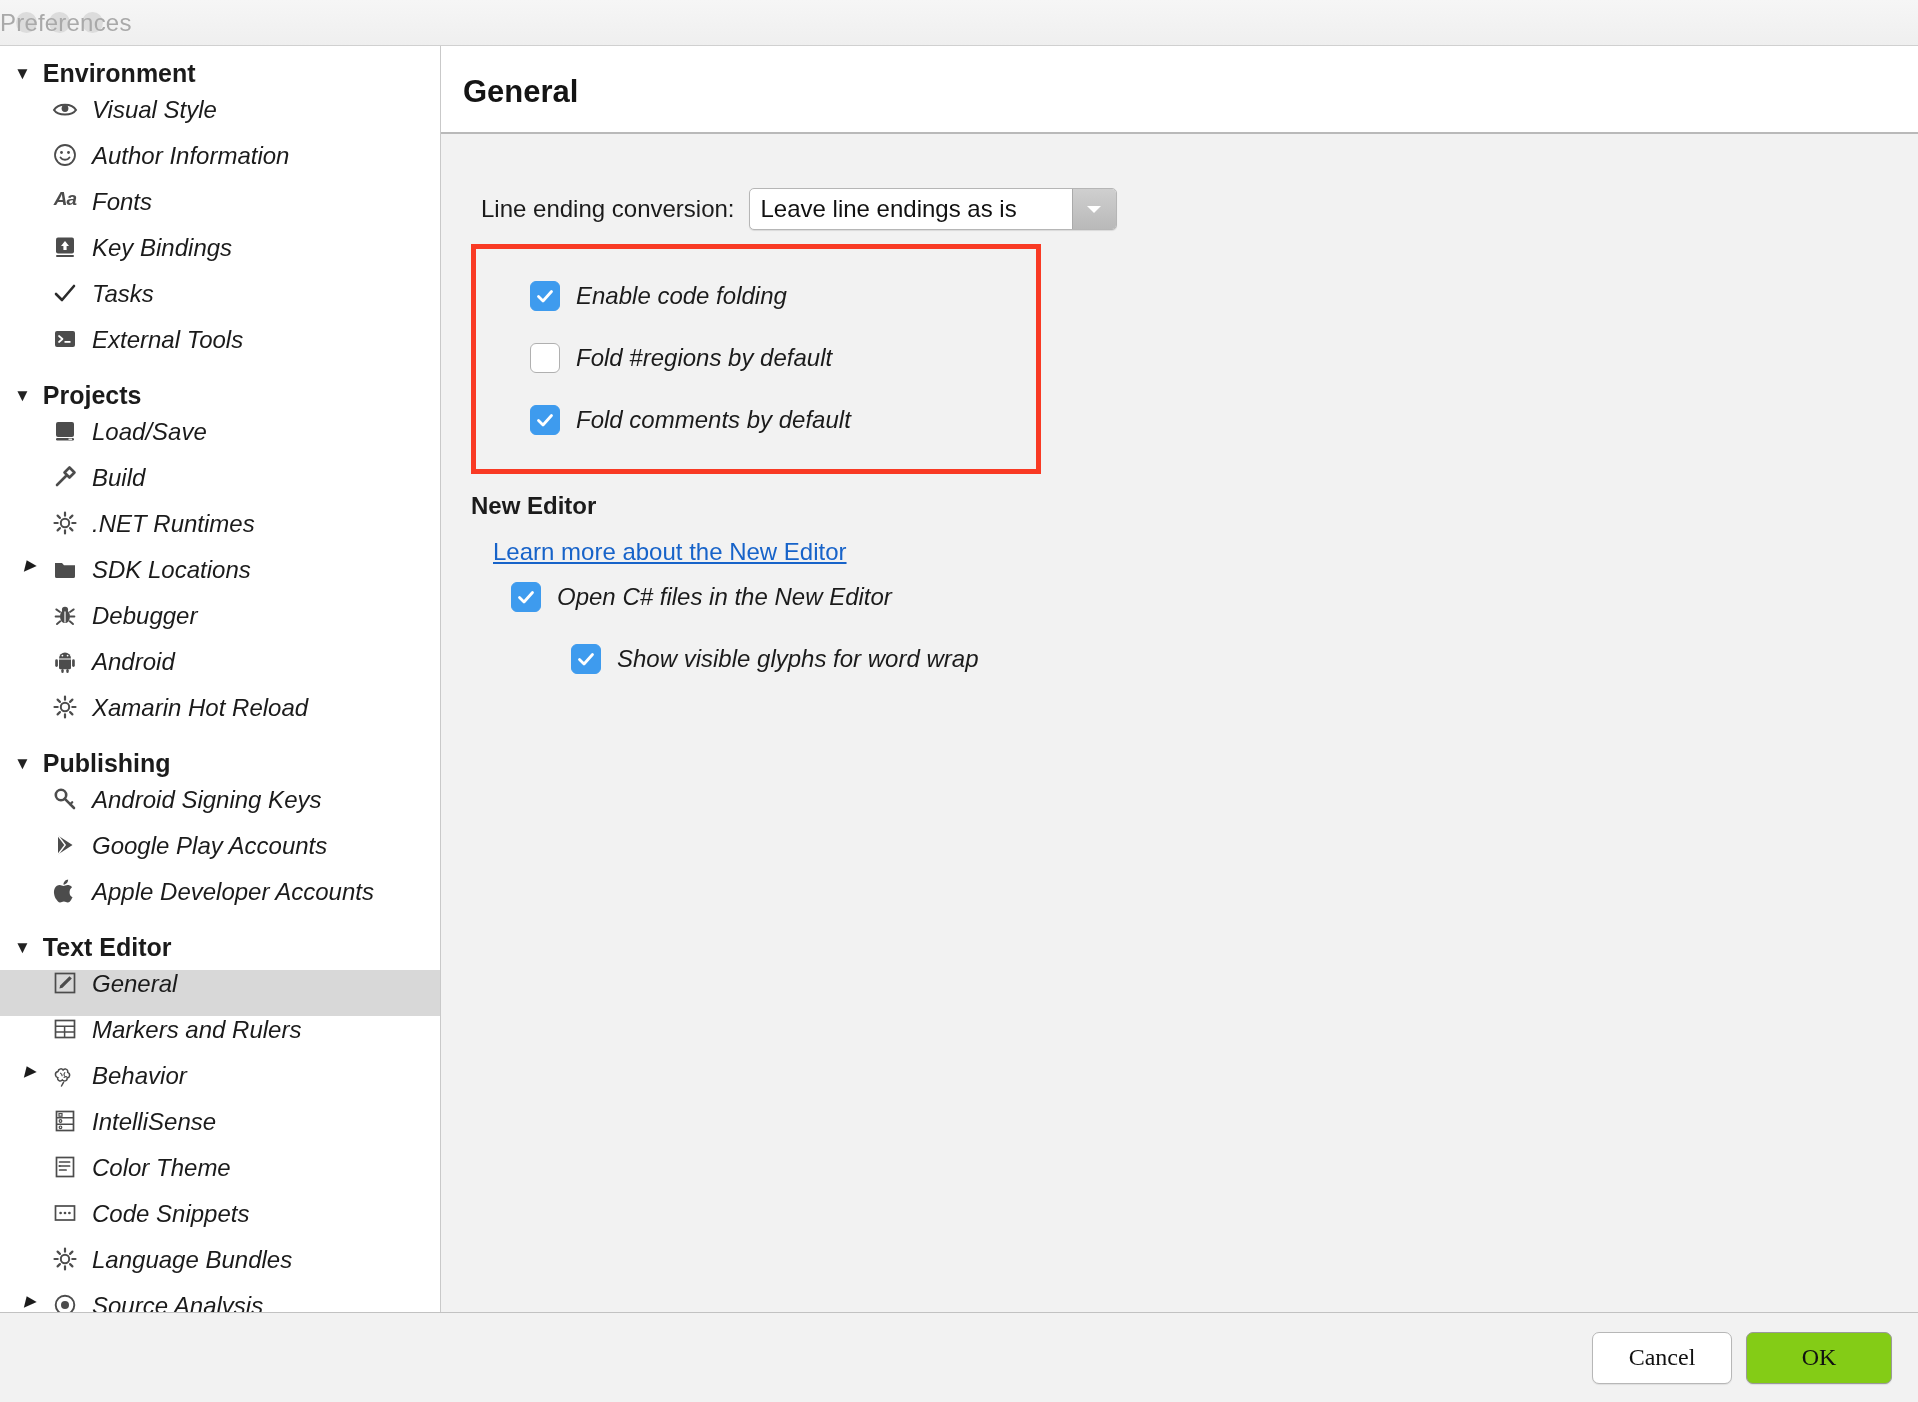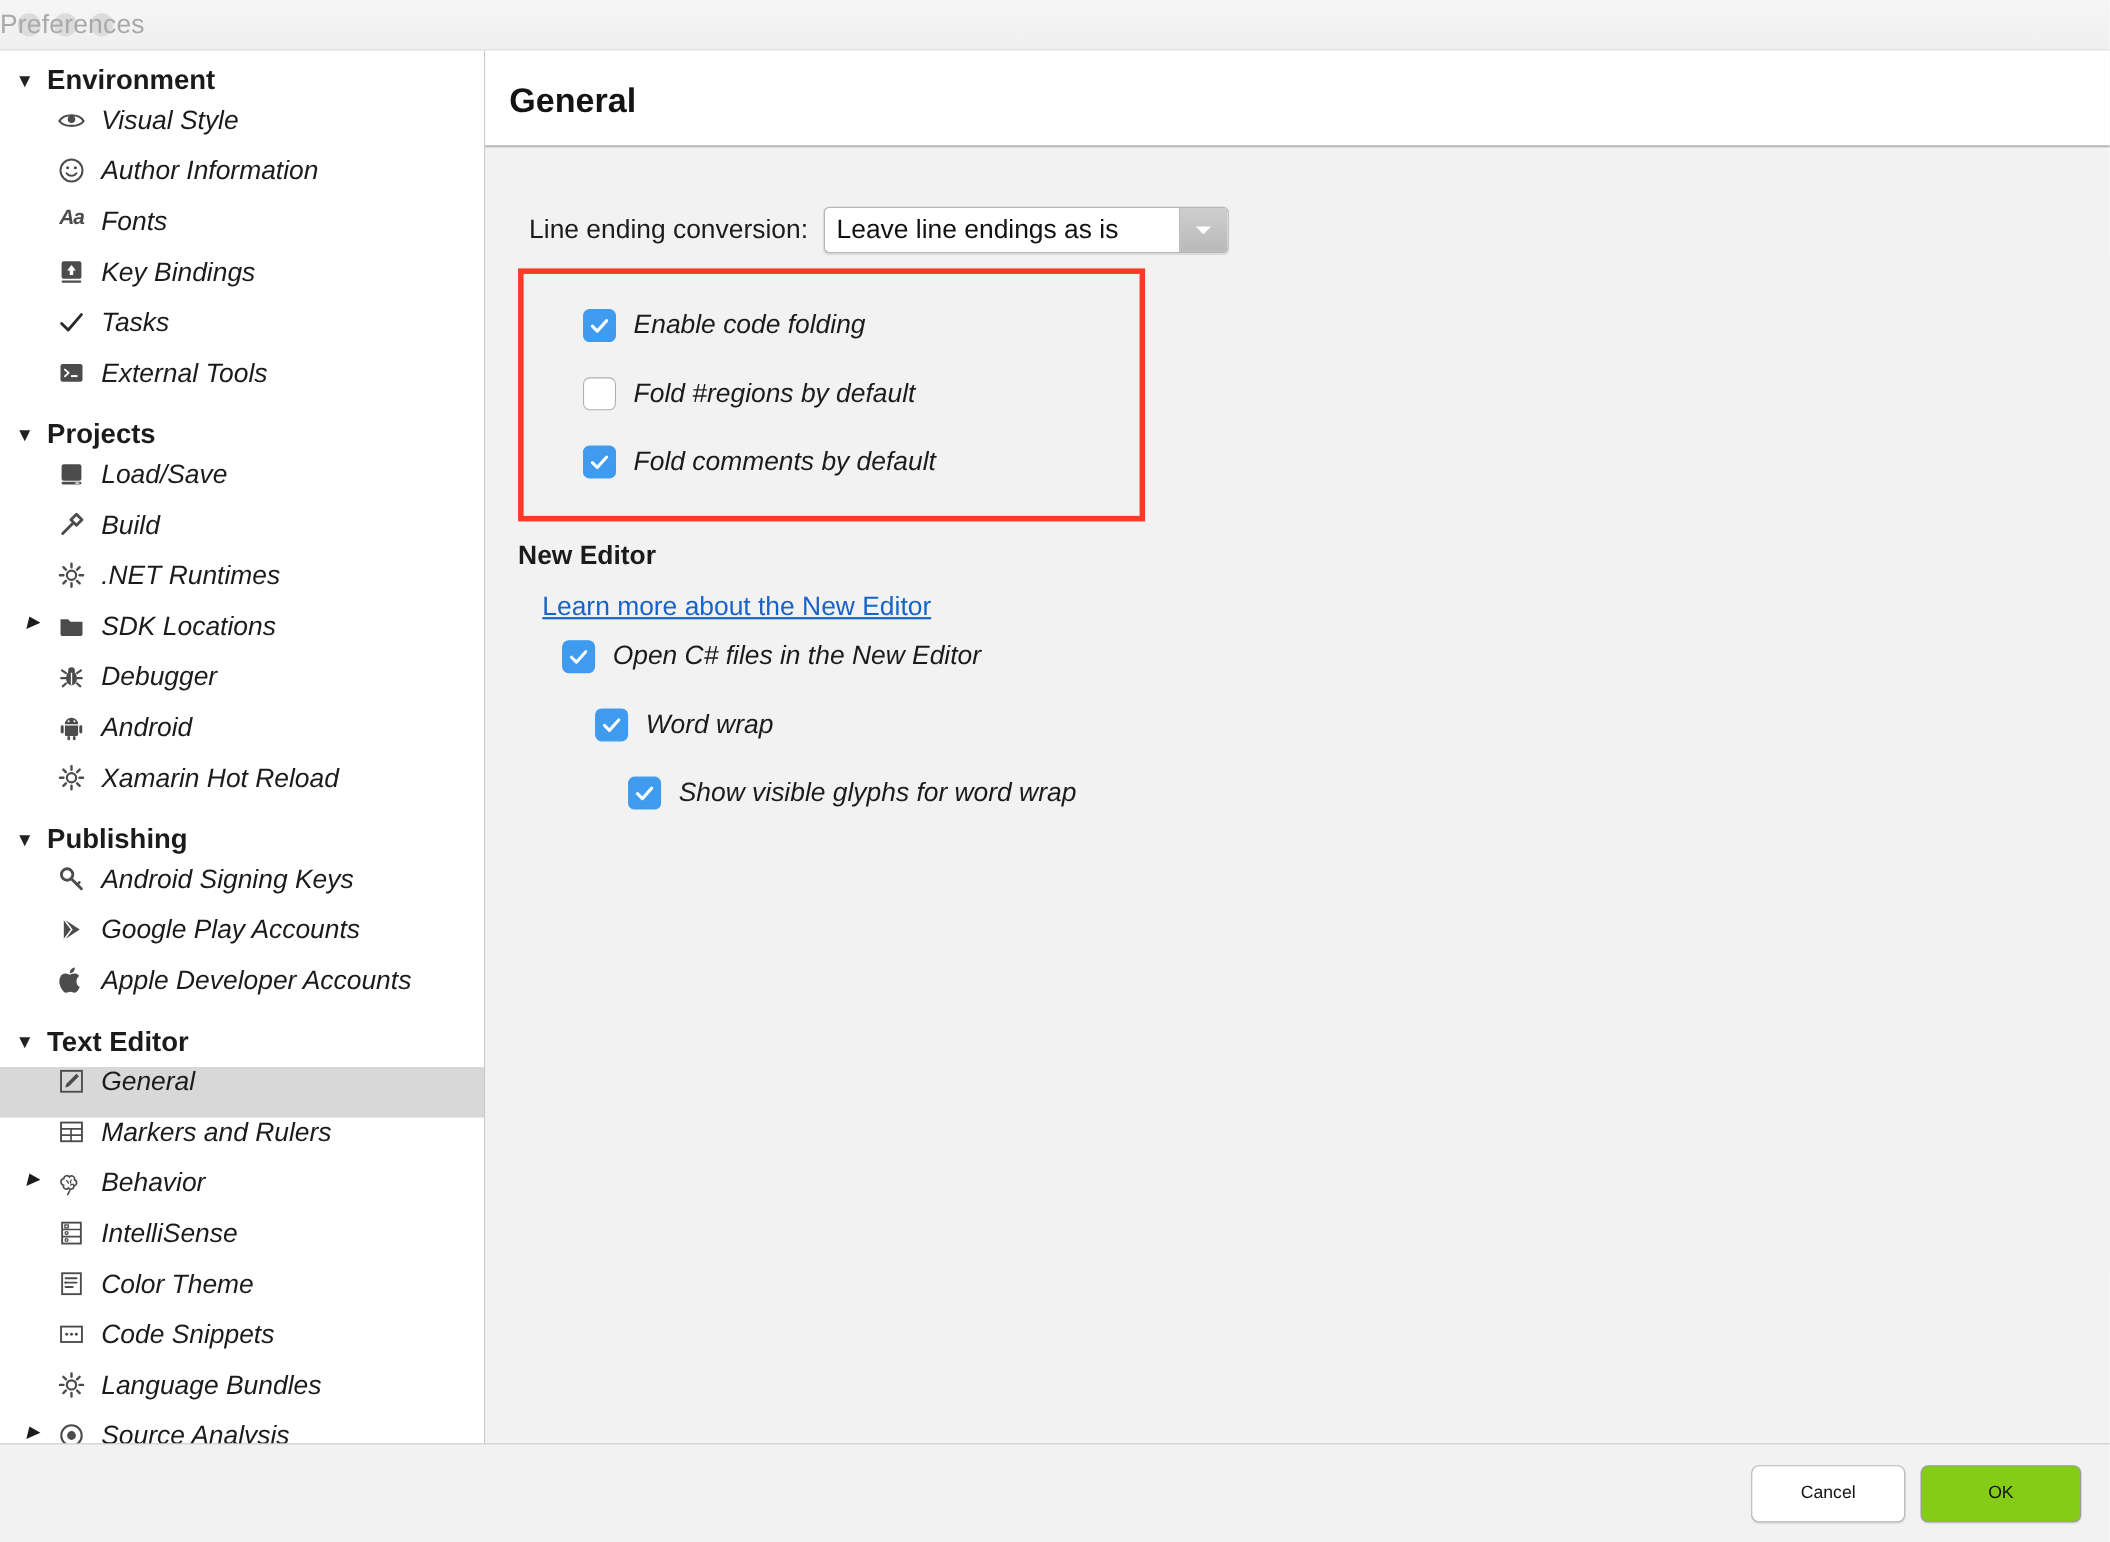--- a/index.html
+++ b/index.html
@@ -130,25 +130,26 @@
 
   
   .footer {
     flex: 0 0 90px; height: 90px; background: #f2f2f2;
     border-top: 1px solid #c2c2c2;
     display: flex; align-items: center; justify-content: flex-end;
     padding-right: 26px; gap: 14px;
   }
   .btn {
     height: 52px; min-width: 140px;
-    border-radius: 7px; font-size: 16px; color: #111;
+    border-radius: 7px; font-size: 24px; color: #111;
     display: inline-flex; align-items: center; justify-content: center;
     border: 1px solid #b7b7b7; background: #ffffff;
     box-shadow: 0 1px 1px rgba(0,0,0,.08);
     cursor: default;
+    font-family: Liberation Serif, serif;
   }
   .btn.primary { background: #84cc16; border-color: #9a9a9a; min-width: 146px; }
 </style>
 </head>
 <body>
 
 <div class="window">
 
   <div class="titlebar">
     <div class="traffic">
@@ -472,28 +473,20 @@
           </div>
           <div id="new-editor-options">
               <div class="check-row indent1">
                 <span class="cb on">
                   <svg width="22" height="22" viewBox="0 0 22 22">
                     <path d="M4.5 11.5 L9 16 L17.5 6.5" stroke="#ffffff" stroke-width="2.8" fill="none" stroke-linecap="round" stroke-linejoin="round"></path>
                   </svg>
                 </span>
                 <span class="lbl">Open C# files in the New Editor</span>
               </div>
-              <div class="check-row indent2">
-                <span class="cb on">
-                  <svg width="22" height="22" viewBox="0 0 22 22">
-                    <path d="M4.5 11.5 L9 16 L17.5 6.5" stroke="#ffffff" stroke-width="2.8" fill="none" stroke-linecap="round" stroke-linejoin="round"></path>
-                  </svg>
-                </span>
-                <span class="lbl">Word wrap</span>
-              </div>
               <div class="check-row indent3">
                 <span class="cb on">
                   <svg width="22" height="22" viewBox="0 0 22 22">
                     <path d="M4.5 11.5 L9 16 L17.5 6.5" stroke="#ffffff" stroke-width="2.8" fill="none" stroke-linecap="round" stroke-linejoin="round"></path>
                   </svg>
                 </span>
                 <span class="lbl">Show visible glyphs for word wrap</span>
               </div>
             </div>
         </div>

